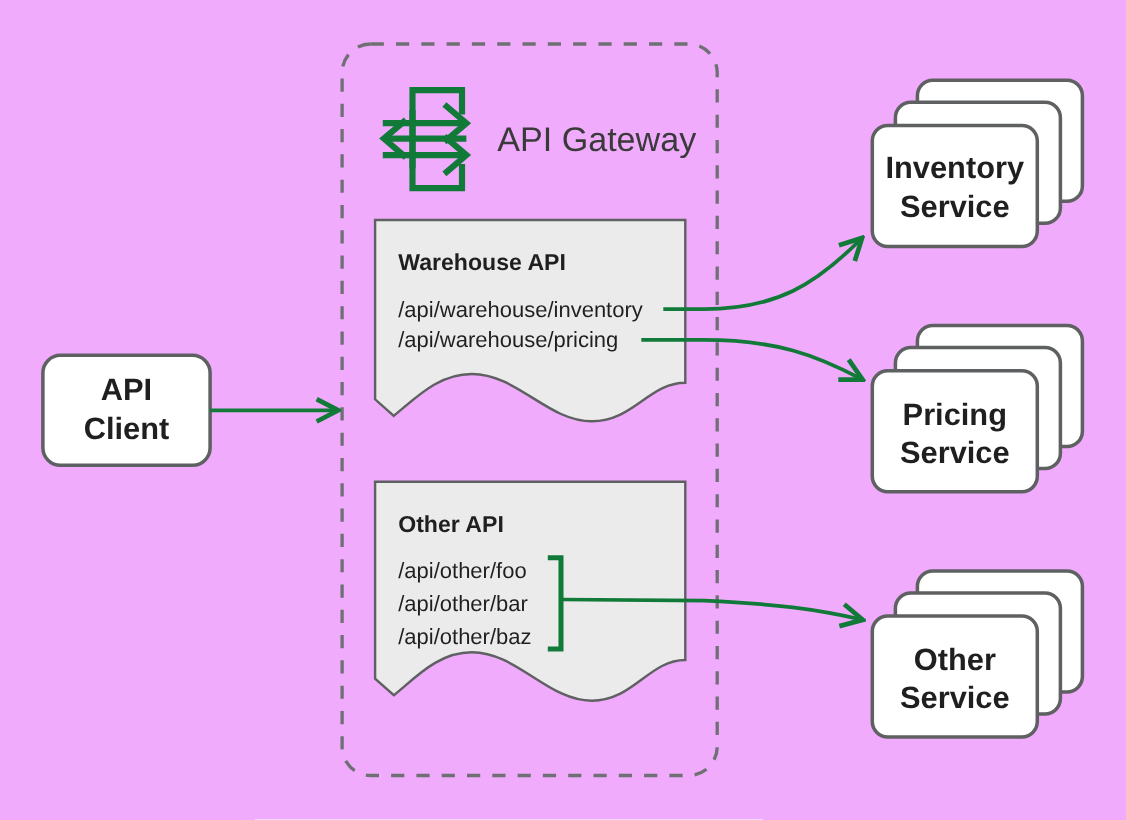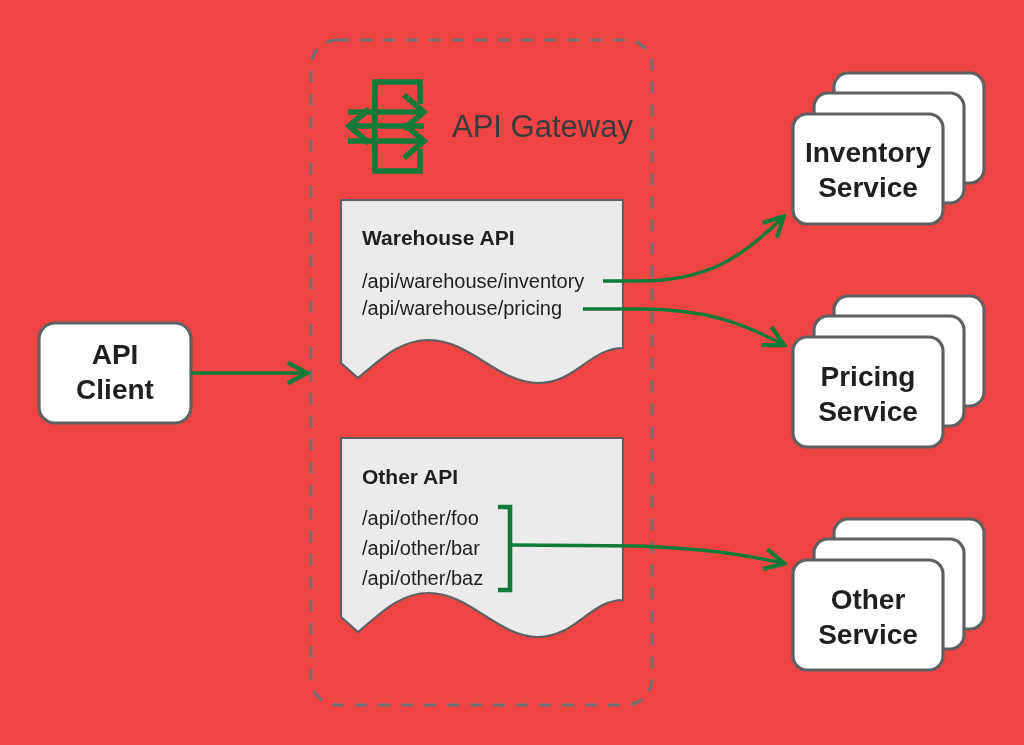--- a/index.html
+++ b/index.html
@@ -10,21 +10,21 @@
   body {
     width: 1024px;
     height: 745px;
     font-family: "Liberation Sans", sans-serif;
     overflow: hidden;
   }
   #diagram-root {
     position: relative;
     width: 1024px;
     height: 745px;
-    background: #ef4444;
+    background: #f0abfc;
   }
   svg#diagram-canvas {
     display: block;
     width: 1024px;
     height: 745px;
   }
   .node-label {
     font-family: "Liberation Sans", sans-serif;
     font-weight: 700;
     fill: #1f1f1f;

